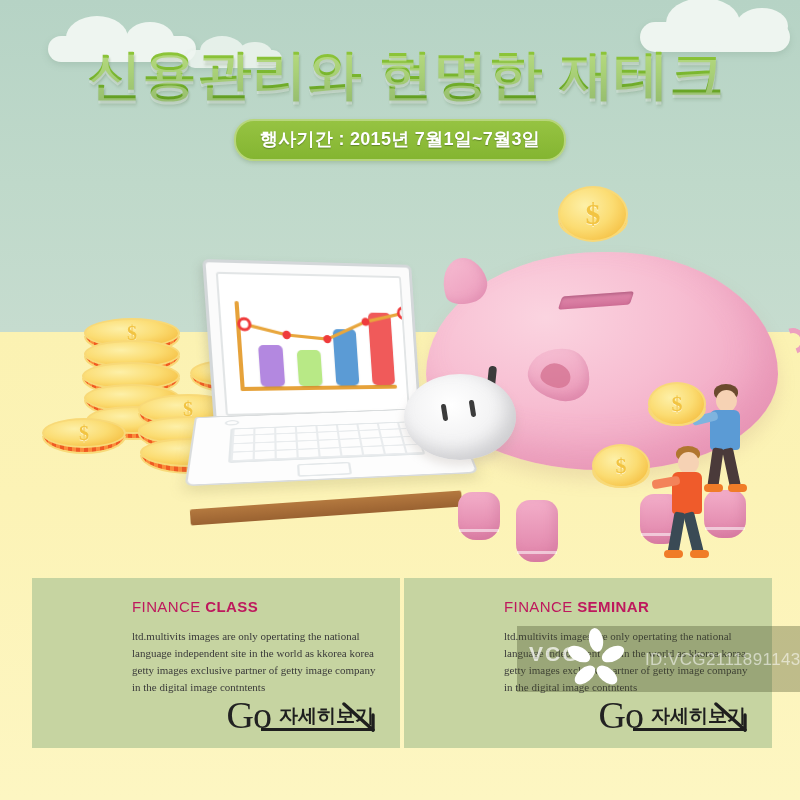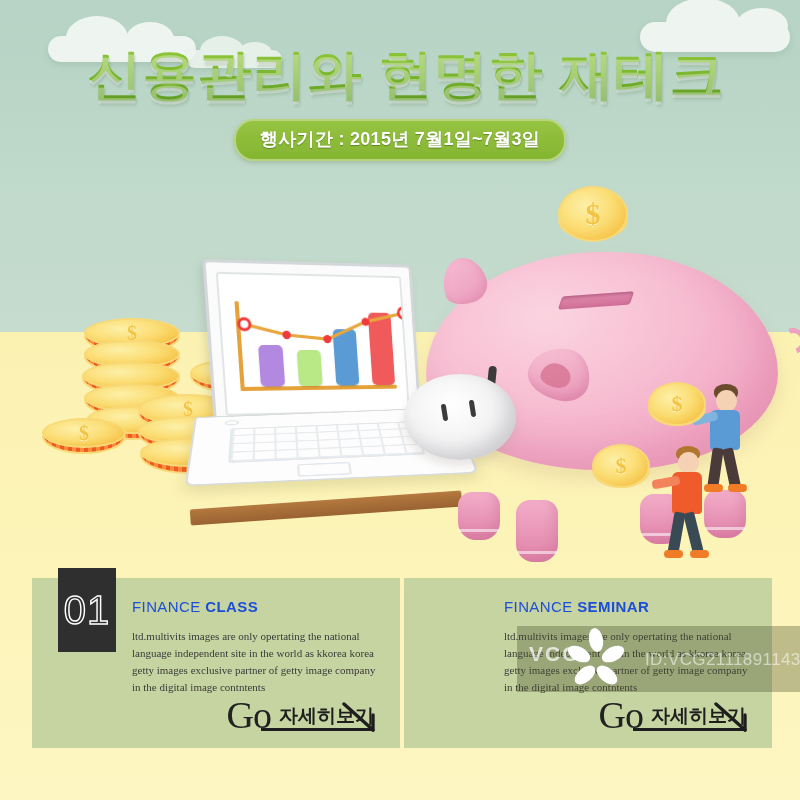--- a/index.html
+++ b/index.html
@@ -231,21 +231,21 @@
     position:absolute; left:26px; top:-10px; width:58px; height:84px;
     background:#2f2f2f;
     display:flex; align-items:center; justify-content:center;
   }
   .num-box span {
     font-size:40px; font-weight:normal; color:#2f2f2f;
     -webkit-text-stroke:1.4px #ffffff;
     font-family:"Liberation Sans", sans-serif; letter-spacing:1px;
   }
   .card-title { position:absolute; left:100px; top:20px;
-    font-size:15px; color:#1d4ed8; letter-spacing:.4px; }
+    font-size:15px; color:#be185d; letter-spacing:.4px; }
   .card-title b { font-weight:bold; }
   .card-body { position:absolute; left:100px; top:50px; width:250px;
     font-family:"Liberation Serif", serif;
     font-size:11px; line-height:1.55; color:#3a3a3a; }
   .go-row { position:absolute; right:26px; bottom:16px;
             display:flex; align-items:flex-end; }
   .go-word { font-family:"Liberation Serif", serif; font-size:38px;
              color:#222; line-height:.9; letter-spacing:-1px; }
   .go-ko { font-size:19px; color:#1e1e1e; margin-left:8px;
            padding-bottom:3px; font-weight:bold; }
@@ -425,23 +425,20 @@
     <div class="coin" style="left:592px; top:444px; width:58px; height:62px; z-index:8;">
       <div class="edge" style="top:26px; height:18px;"></div>
       <div class="disc" style="height:44px;"></div>
       <div class="sign" style="height:44px; font-size:22px;">$</div>
     </div>
   </div>
 
   <div class="cards">
 
     <div class="card" id="card-1">
-      <div class="num-box">
-        <span>01</span>
-      </div>
       <div class="card-title">
         <span>FINANCE </span><b>CLASS</b>
       </div>
       <div class="card-body">ltd.multivits images are only opertating the national language independent site in the world as kkorea  korea getty images exclusive partner of getty image company in the digital image contntents</div>
       <div class="go-row">
         <span class="go-word">Go</span>
         <span class="go-ko">자세히보기</span>
         <div class="go-underline"></div>
         <svg class="go-arrow" viewBox="0 0 34 30">
           <path d="M2,2 L31,28" stroke="#1e1e1e" stroke-width="3.4" fill="none" stroke-linecap="round"></path>

